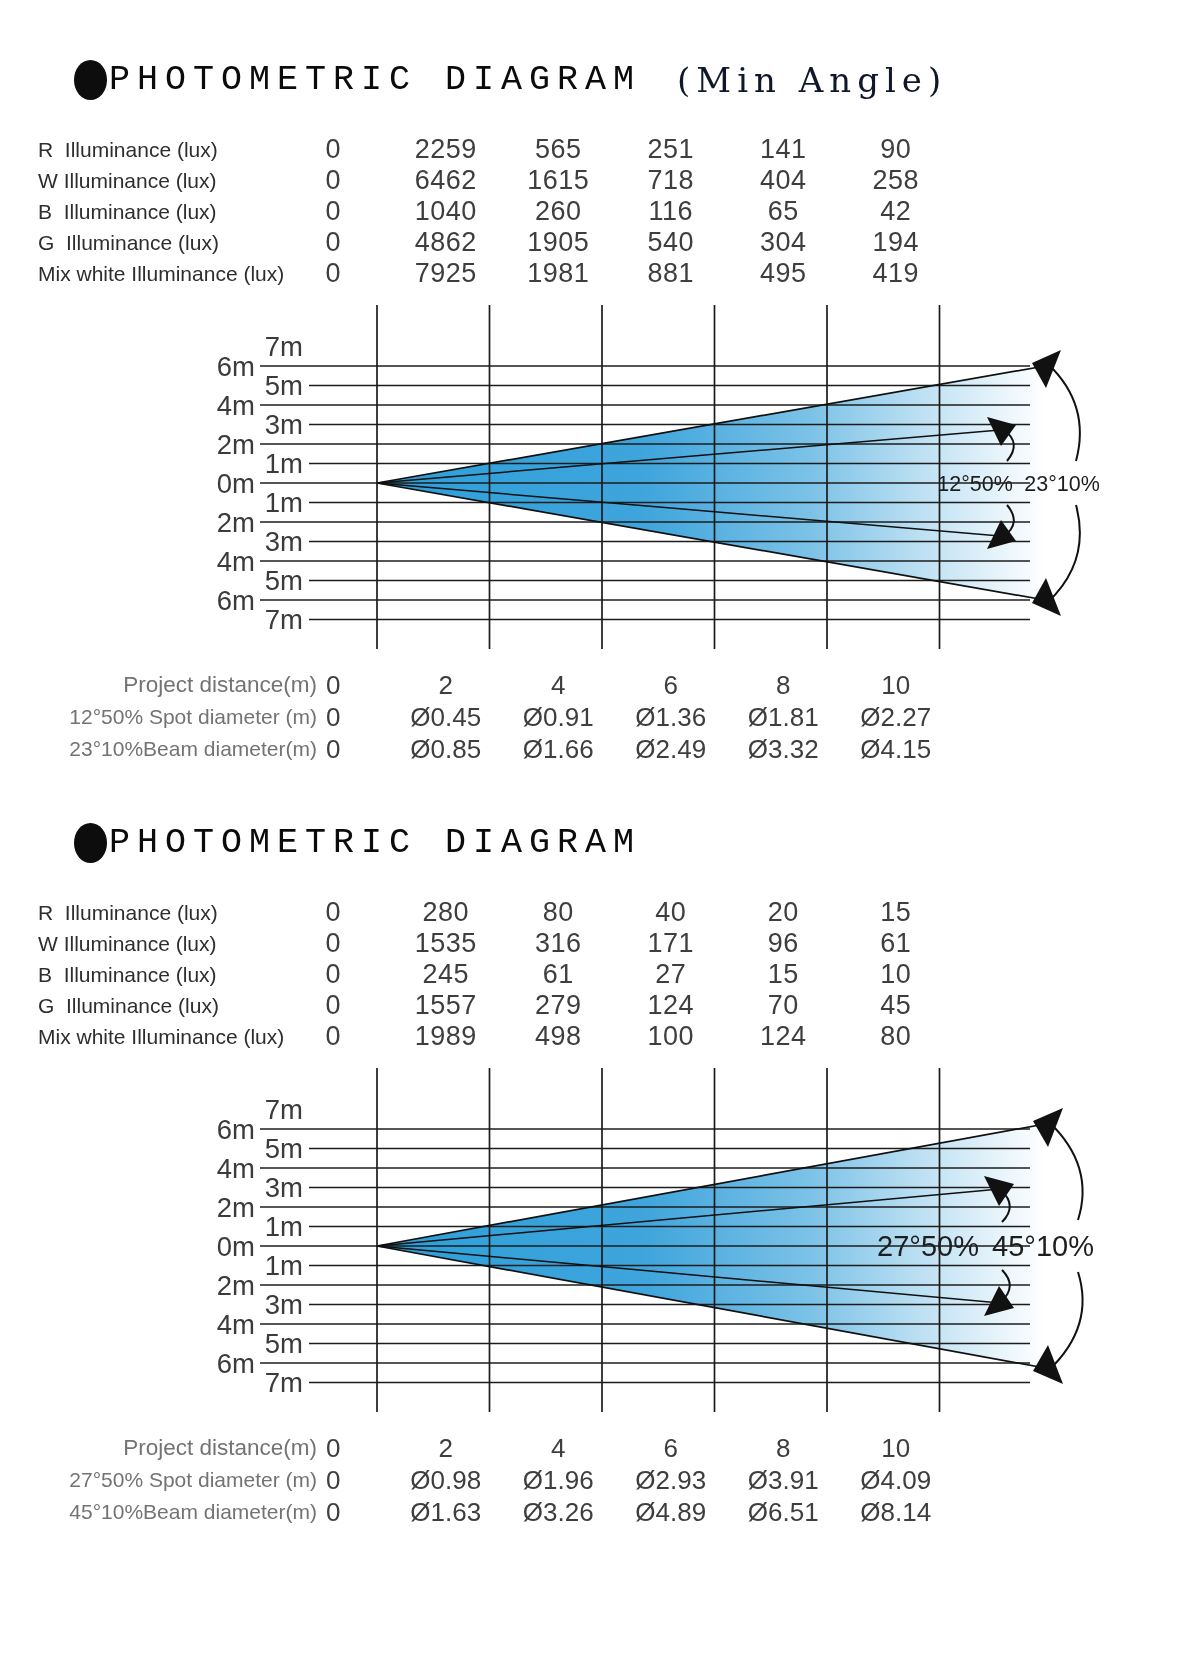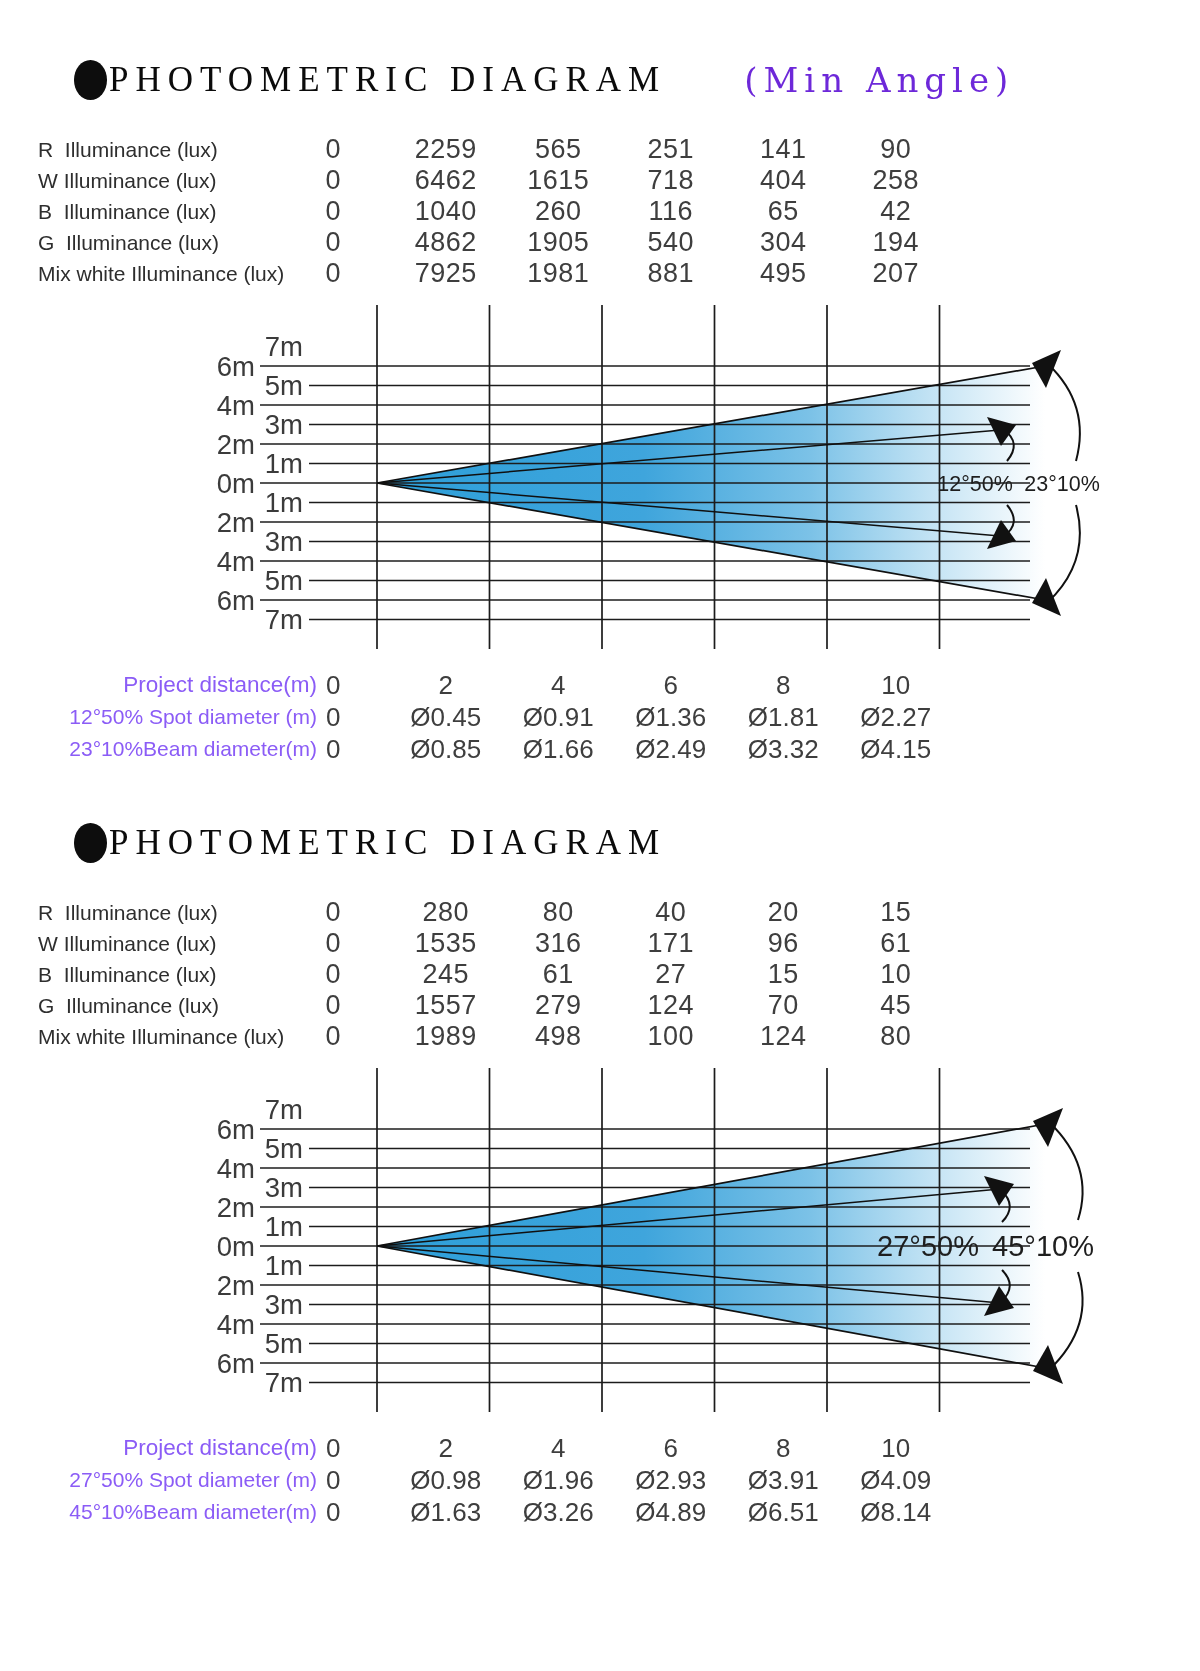--- a/index.html
+++ b/index.html
@@ -2,30 +2,30 @@
 <html><head>
 <meta charset="utf-8">
 <style>
   html,body{margin:0;padding:0;background:#ffffff;}
   body{width:1200px;height:1671px;font-family:"Liberation Sans",sans-serif;color:#383838;overflow:hidden;}
   .page{padding-top:56px;}
   .section{margin-bottom:54px;}
   
   .title-row{display:flex;align-items:center;margin:0 0 30px 74px;height:48px;}
   .bullet{width:33px;height:40px;background:#0d0d0d;border-radius:50%;flex:0 0 auto;margin-right:2px;}
-  .title-text{font-family:Liberation Serif, serif;font-size:35px;letter-spacing:7px;color:#0b0b0b;white-space:pre;text-align:right;}
-  .angle-text{font-family:"DejaVu Serif",serif;font-size:34px;letter-spacing:6px;color:#6d28d9;margin-left:78px;white-space:pre;}
+  .title-text{font-family:Liberation Mono, monospace;font-size:35px;letter-spacing:7px;color:#0b0b0b;white-space:pre;text-align:right;}
+  .angle-text{font-family:"DejaVu Serif",serif;font-size:34px;letter-spacing:6px;color:#0f172a;margin-left:36px;white-space:pre;}
   
   .grid-table{margin-left:36px;display:grid;grid-template-columns:241px repeat(6,112.5px);}
   .grid-table .cell{display:flex;align-items:center;justify-content:center;}
   .illum-table{grid-auto-rows:31px;}
   .illum-table .row-label{justify-content:flex-start;font-size:21px;color:#2e2e2e;white-space:pre;padding-left:2px;}
   .illum-table .v{font-size:27px;color:#3e3e3e;letter-spacing:0.5px;}
   .dist-table{margin-top:6px;grid-auto-rows:32px;}
-  .dist-table .row-label{justify-content:flex-end;font-size:21px;color:#8b5cf6;white-space:pre;position:relative;left:40px;}
+  .dist-table .row-label{justify-content:flex-end;font-size:21px;color:#737373;white-space:pre;position:relative;left:40px;}
   .dist-table .row-label.bigger{font-size:22.5px;}
   .dist-table .v{font-size:26px;color:#3e3e3e;}
   .dist-table .v.dia::first-letter{font-weight:600;}
   
   .diagram{display:block;margin:4px 0 2px 85px;}
   .yaxis-label{font-size:27.5px;fill:#3b3b3b;font-family:"Liberation Sans",sans-serif;}
   .angle-label-small{font-size:21.5px;fill:#1e1e1e;font-family:"Liberation Sans",sans-serif;}
   .angle-label-big{font-size:29px;fill:#1e1e1e;font-family:"Liberation Sans",sans-serif;}
 </style>
 </head>
@@ -72,21 +72,21 @@
       <div class="cell v">540</div>
       <div class="cell v">304</div>
       <div class="cell v">194</div>
 
       <div class="cell row-label">Mix white Illuminance (lux)</div>
       <div class="cell v">0</div>
       <div class="cell v">7925</div>
       <div class="cell v">1981</div>
       <div class="cell v">881</div>
       <div class="cell v">495</div>
-      <div class="cell v">207</div>
+      <div class="cell v">419</div>
     </div>
 
     <svg class="diagram" width="1115" height="370" viewBox="0 0 1115 370">
       <defs>
         <linearGradient id="beamGradMin" gradientUnits="userSpaceOnUse" x1="292" y1="0" x2="960" y2="0">
           <stop offset="0" stop-color="#2D9FD9"></stop>
           <stop offset="0.40" stop-color="#3FA5DC"></stop>
           <stop offset="0.65" stop-color="#7CC2E7"></stop>
           <stop offset="0.83" stop-color="#C3E3F4"></stop>
           <stop offset="1" stop-color="#FFFFFF"></stop>

